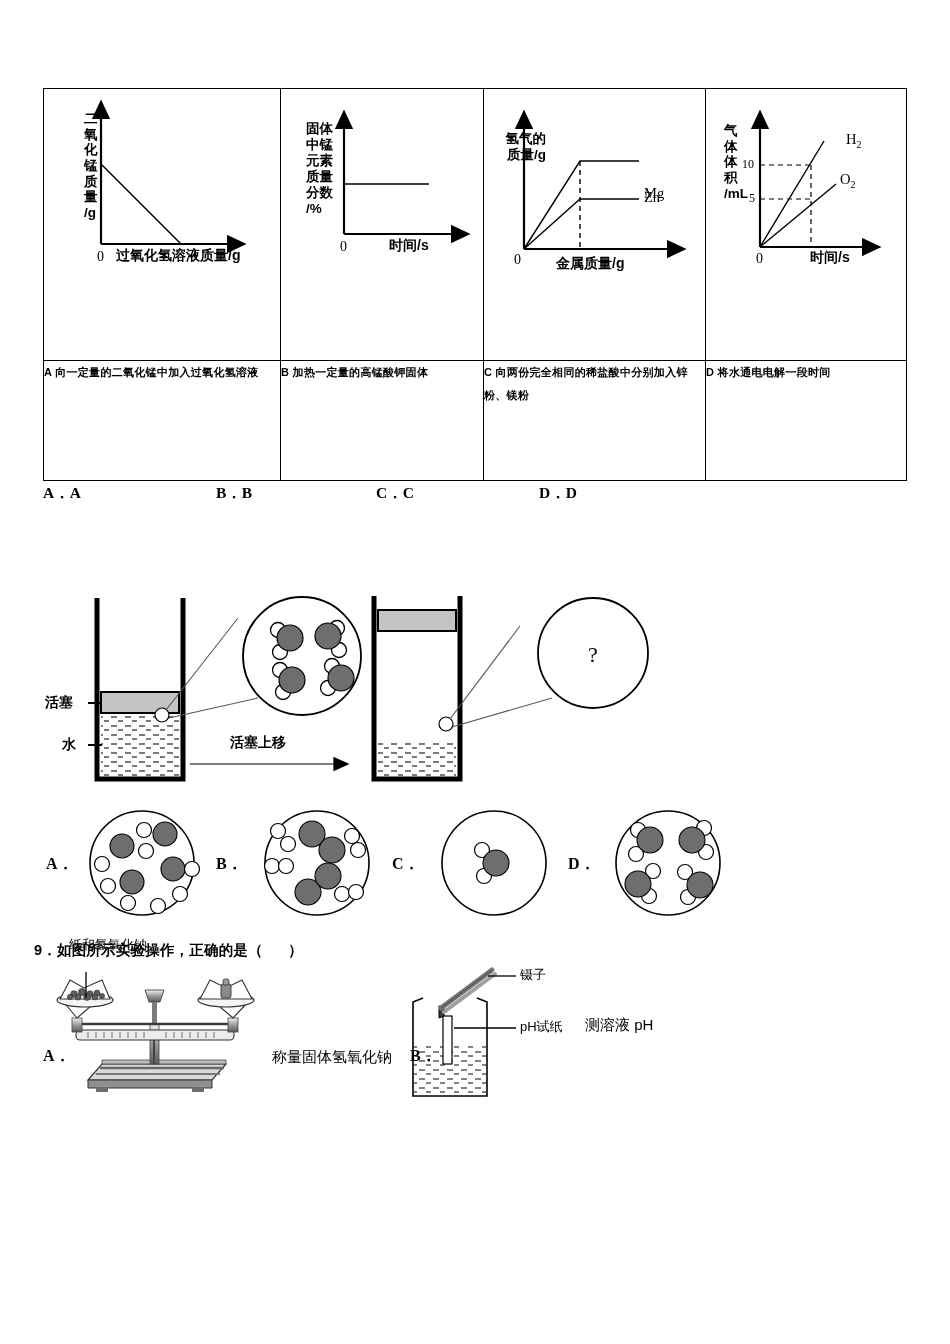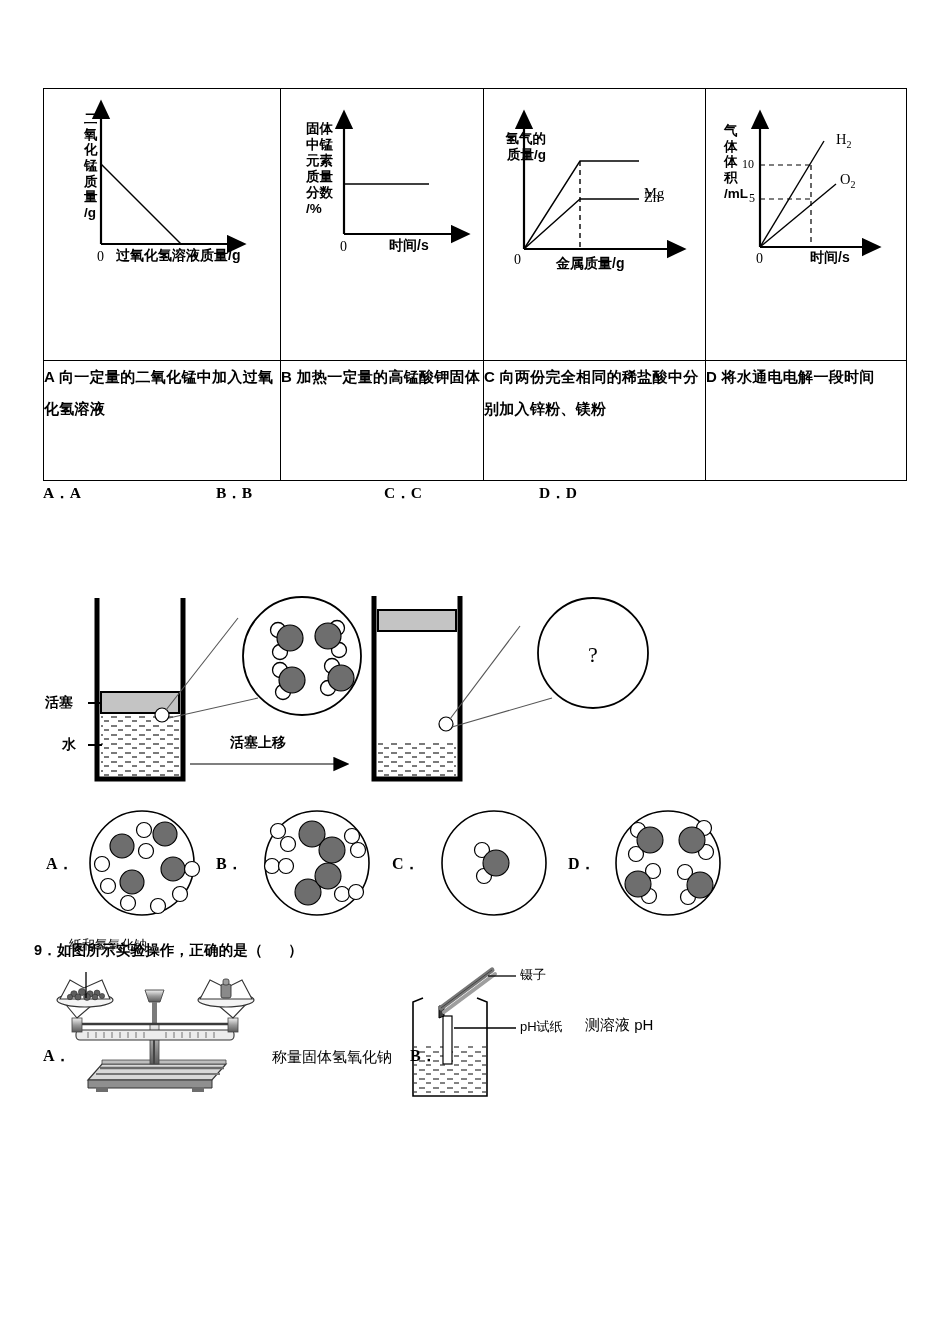--- a/index.html
+++ b/index.html
@@ -29,21 +29,21 @@
     border: 1px solid #000;
     vertical-align: top;
     padding: 0;
   }
   .graph-cell { height: 272px; position: relative; }
   .desc-cell {
     height: 120px;
     padding: 12px 8px 6px 8px;
     font-family: "Liberation Sans", "DejaVu Sans", sans-serif;
     font-weight: bold;
-    font-size: 15px;
+    font-size: 11px;
     line-height: 2.1;
     letter-spacing: .3px;
   }
 
   .graph-wrap { position: absolute; inset: 0; }
   svg.graph { position: absolute; left: 0; top: 0; overflow: visible; }
 
   .axlabel {
     position: absolute;
     font-family: "Liberation Sans", "DejaVu Sans", sans-serif;
@@ -239,41 +239,41 @@
             <line x1="54" y1="110" x2="105" y2="110" stroke="#000" stroke-width="1.2" stroke-dasharray="5,4"></line>
             <line x1="105" y1="76" x2="105" y2="158" stroke="#000" stroke-width="1.2" stroke-dasharray="5,4"></line>
           </svg>
           <div class="axlabel vert-one" style="left:18px; top:34px; width:24px;">气
 体
 体
 积
 /mL</div>
           <div class="ticknum" style="left:36px; top:68px;">10</div>
           <div class="ticknum" style="left:43px; top:102px;">5</div>
-          <div class="serieslabel" style="left:130px; top:42px;">H<sub>2</sub></div>
+          <div class="serieslabel" style="left:140px; top:42px;">H<sub>2</sub></div>
           <div class="serieslabel" style="left:134px; top:82px;">O<sub>2</sub></div>
           <div class="zero" style="left:50px; top:162px;">0</div>
           <div class="xlabel" style="left:104px; top:160px;">时间/s</div>
         </div>
       </td>
     </tr>
 
     <tr>
       <td class="desc-cell">A 向一定量的二氧化锰中加入过氧化氢溶液</td>
       <td class="desc-cell">B 加热一定量的高锰酸钾固体</td>
       <td class="desc-cell">C 向两份完全相同的稀盐酸中分别加入锌粉、镁粉</td>
       <td class="desc-cell">D 将水通电电解一段时间</td>
     </tr>
   </tbody>
     </table>
 
   <div class="abcd-row">
     <span style="left:0px;text-align:right;">A．A</span>
     <span style="left:173px;">B．B</span>
-    <span style="left:333px;margin-left:8px;">C．C</span>
+    <span style="left:333px;">C．C</span>
     <span style="left:496px;">D．D</span>
   </div>
 
 
   <div class="fig8">
     <svg width="680" height="230" viewBox="0 0 680 230">
       <defs>
         <pattern id="waterhatch" width="14" height="9" patternUnits="userSpaceOnUse">
           <rect width="14" height="9" fill="#fff"></rect>
           <line x1="1" y1="3" x2="7" y2="3" stroke="#4d4d4d" stroke-width="1.5"></line>

